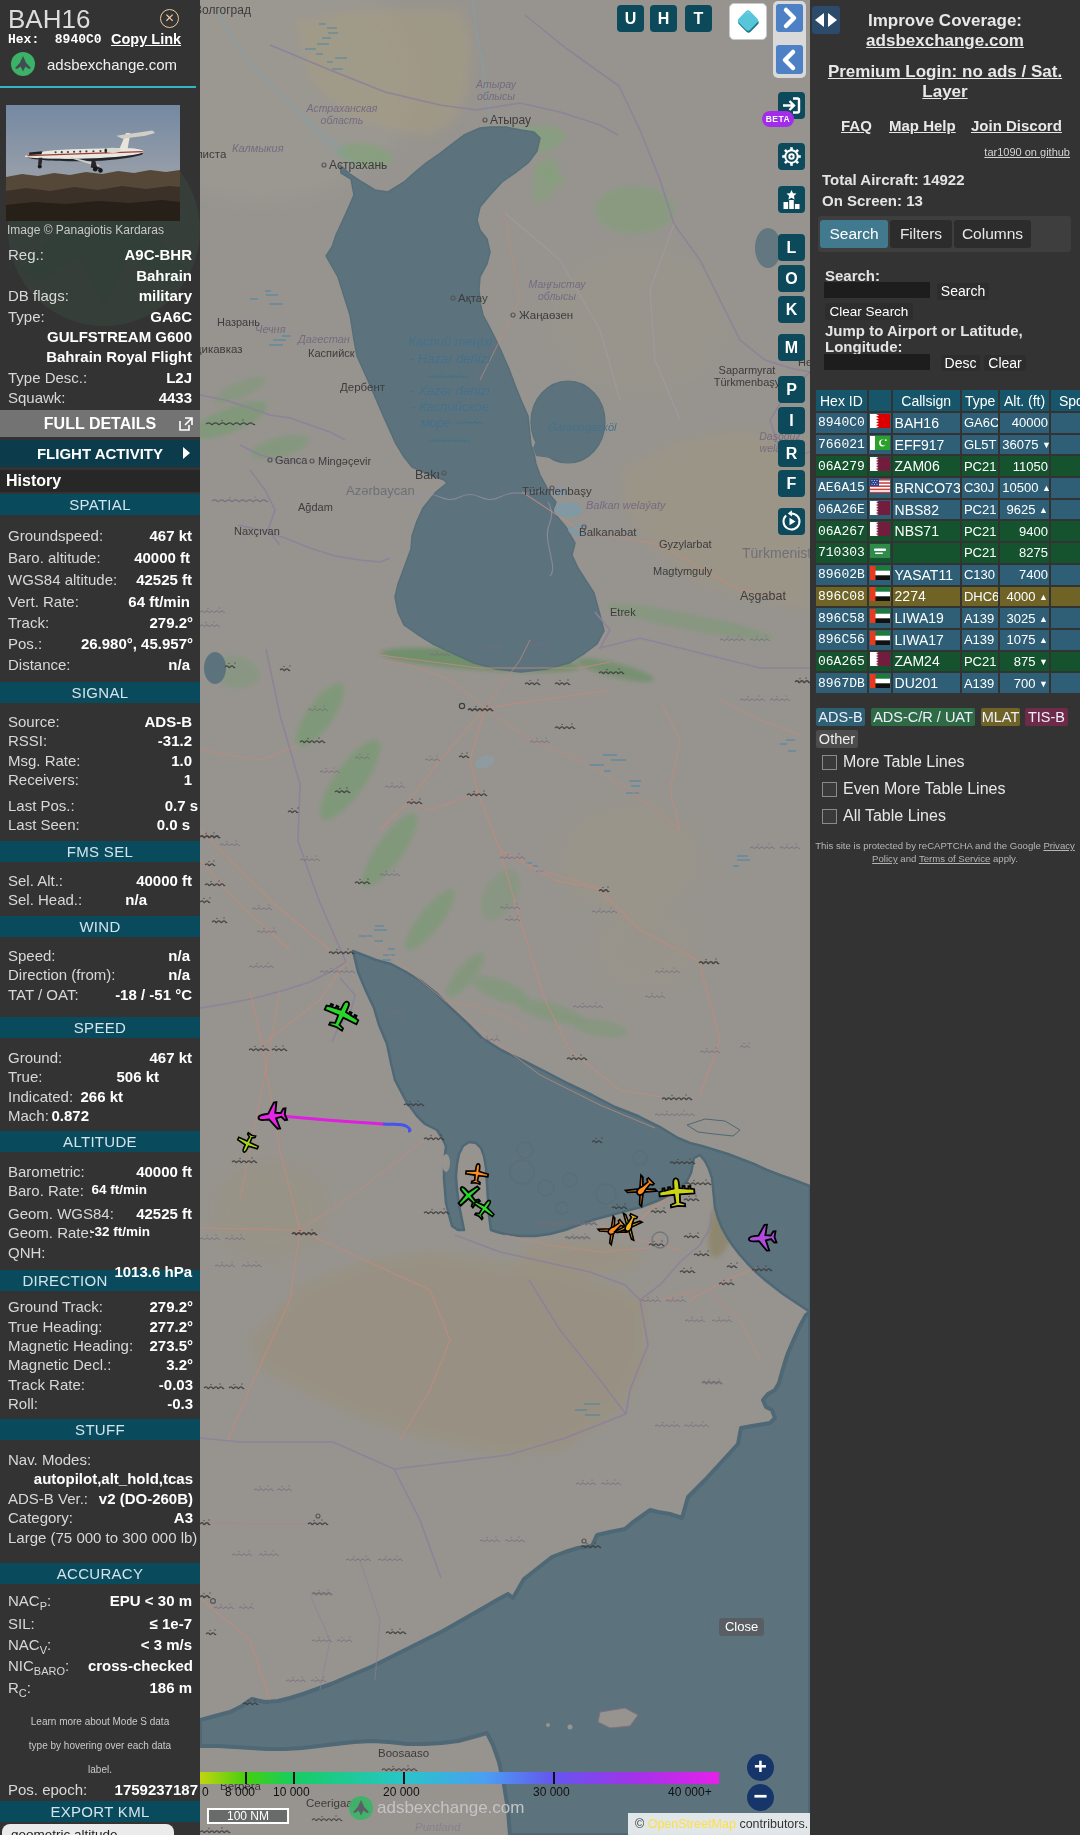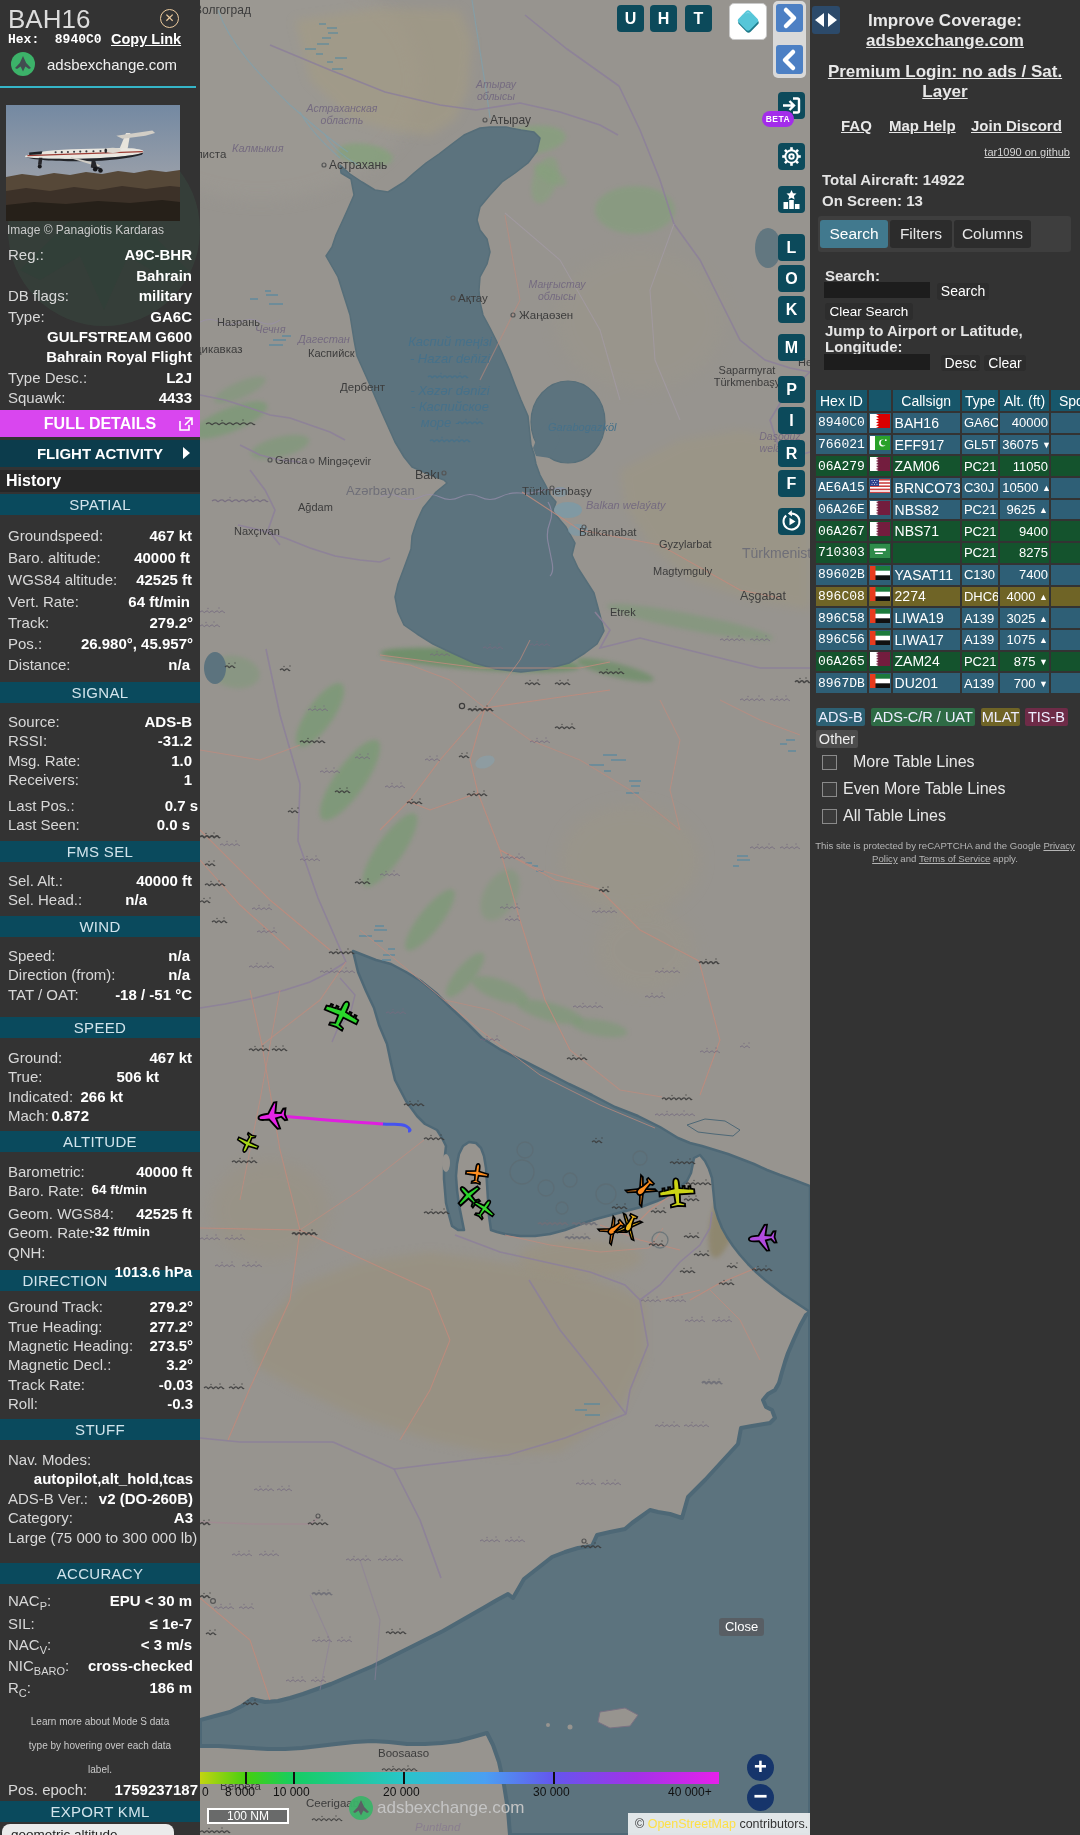--- a/index.html
+++ b/index.html
@@ -769,21 +769,21 @@
       <span class="v" style="right:8px">Bahrain Royal Flight</span>
     </div>
 <div class="row" style="top:369px">
       <span class="l">Type Desc.:</span>
       <span class="v" style="right:8px">L2J</span>
     </div>
 <div class="row" style="top:389px">
       <span class="l">Squawk:</span>
       <span class="v" style="right:8px">4433</span>
     </div>
-<div class="abs" style="left:0;top:410px;width:200px;height:27px;background:#d946ef;color:#fff;font-weight:bold;font-size:16px;text-align:center;line-height:27px;">FULL DETAILS
+<div class="abs" style="left:0;top:410px;width:200px;height:27px;background:#737373;color:#fff;font-weight:bold;font-size:16px;text-align:center;line-height:27px;">FULL DETAILS
  <svg class="abs" style="right:7px;top:7px" width="14" height="14" viewBox="0 0 14 14">
         <path d="M1 4 L1 13 L10 13 L10 8 M6 1 L13 1 L13 8 M13 1 L6 8" stroke="#fff" stroke-width="1.6" fill="none"></path>
       </svg>
 </div>
 <div class="abs" style="left:0;top:440px;width:200px;height:27px;background:#0c3c4c;color:#fff;font-weight:bold;font-size:15px;text-align:center;line-height:27px;">FLIGHT ACTIVITY
  <span class="abs" style="right:10px;top:7px;width:0;height:0;border-left:7px solid #fff;border-top:6px solid transparent;border-bottom:6px solid transparent;"></span>
 </div>
 <div class="abs" style="left:0;top:470px;width:200px;height:22px;background:#272727;color:#fff;padding-left:20px;">
  <span class="abs" style="left:6px;top:2px;font-weight:bold;font-size:16px;">History</span>
  <span class="abs" style="right:6px;top:0px;font-size:19px;">+</span>
@@ -1202,21 +1202,21 @@
           </tr>
 </tbody>
       </table>
 </div>
 <div class="abs" style="left:6px;top:708px;width:49px;height:18px;background:#2d6073;border-radius:2px;color:#eef;font-size:14.5px;text-align:center;line-height:18px;">ADS-B</div>
 <div class="abs" style="left:61px;top:708px;width:104px;height:18px;background:#2e6b45;border-radius:2px;color:#eef;font-size:14.5px;text-align:center;line-height:18px;">ADS-C/R / UAT</div>
 <div class="abs" style="left:171px;top:708px;width:39px;height:18px;background:#6f6426;border-radius:2px;color:#eef;font-size:14.5px;text-align:center;line-height:18px;">MLAT</div>
 <div class="abs" style="left:215px;top:708px;width:43px;height:18px;background:#6e2b47;border-radius:2px;color:#eef;font-size:14.5px;text-align:center;line-height:18px;">TIS-B</div>
 <div class="abs" style="left:6px;top:730px;width:42px;height:18px;background:#4c4c4c;border-radius:2px;color:#eee;font-size:14.5px;text-align:center;line-height:18px;">Other</div>
 <div class="abs" style="left:12px;top:755px;width:13px;height:13px;border:1px solid #8a8a8a;background:#3a3a3a;"></div>
-<div class="abs" style="left:43px;top:753px;font-size:16px;color:#e8e8e8;text-align:center;">More Table Lines</div>
+<div class="abs" style="left:33px;top:753px;font-size:16px;color:#e8e8e8;text-align:center;">More Table Lines</div>
 <div class="abs" style="left:12px;top:782px;width:13px;height:13px;border:1px solid #8a8a8a;background:#3a3a3a;"></div>
 <div class="abs" style="left:33px;top:780px;font-size:16px;color:#e8e8e8;">Even More Table Lines</div>
 <div class="abs" style="left:12px;top:809px;width:13px;height:13px;border:1px solid #8a8a8a;background:#3a3a3a;"></div>
 <div class="abs" style="left:33px;top:807px;font-size:16px;color:#e8e8e8;">All Table Lines</div>
 <div class="abs c" style="left:0;top:839px;width:270px;font-size:9.6px;color:#b5b5b5;line-height:13px;">This site is protected by reCAPTCHA and the Google <span class="u">Privacy<br>Policy</span> and <span class="u">Terms of Service</span> apply.</div>
 </div>
 <div id="ctl">
 <div class="mbtn" style="left:617px;top:5px;">U</div>
 <div class="mbtn" style="left:650px;top:5px;">H</div>
 <div class="mbtn" style="left:685px;top:5px;">T</div>

